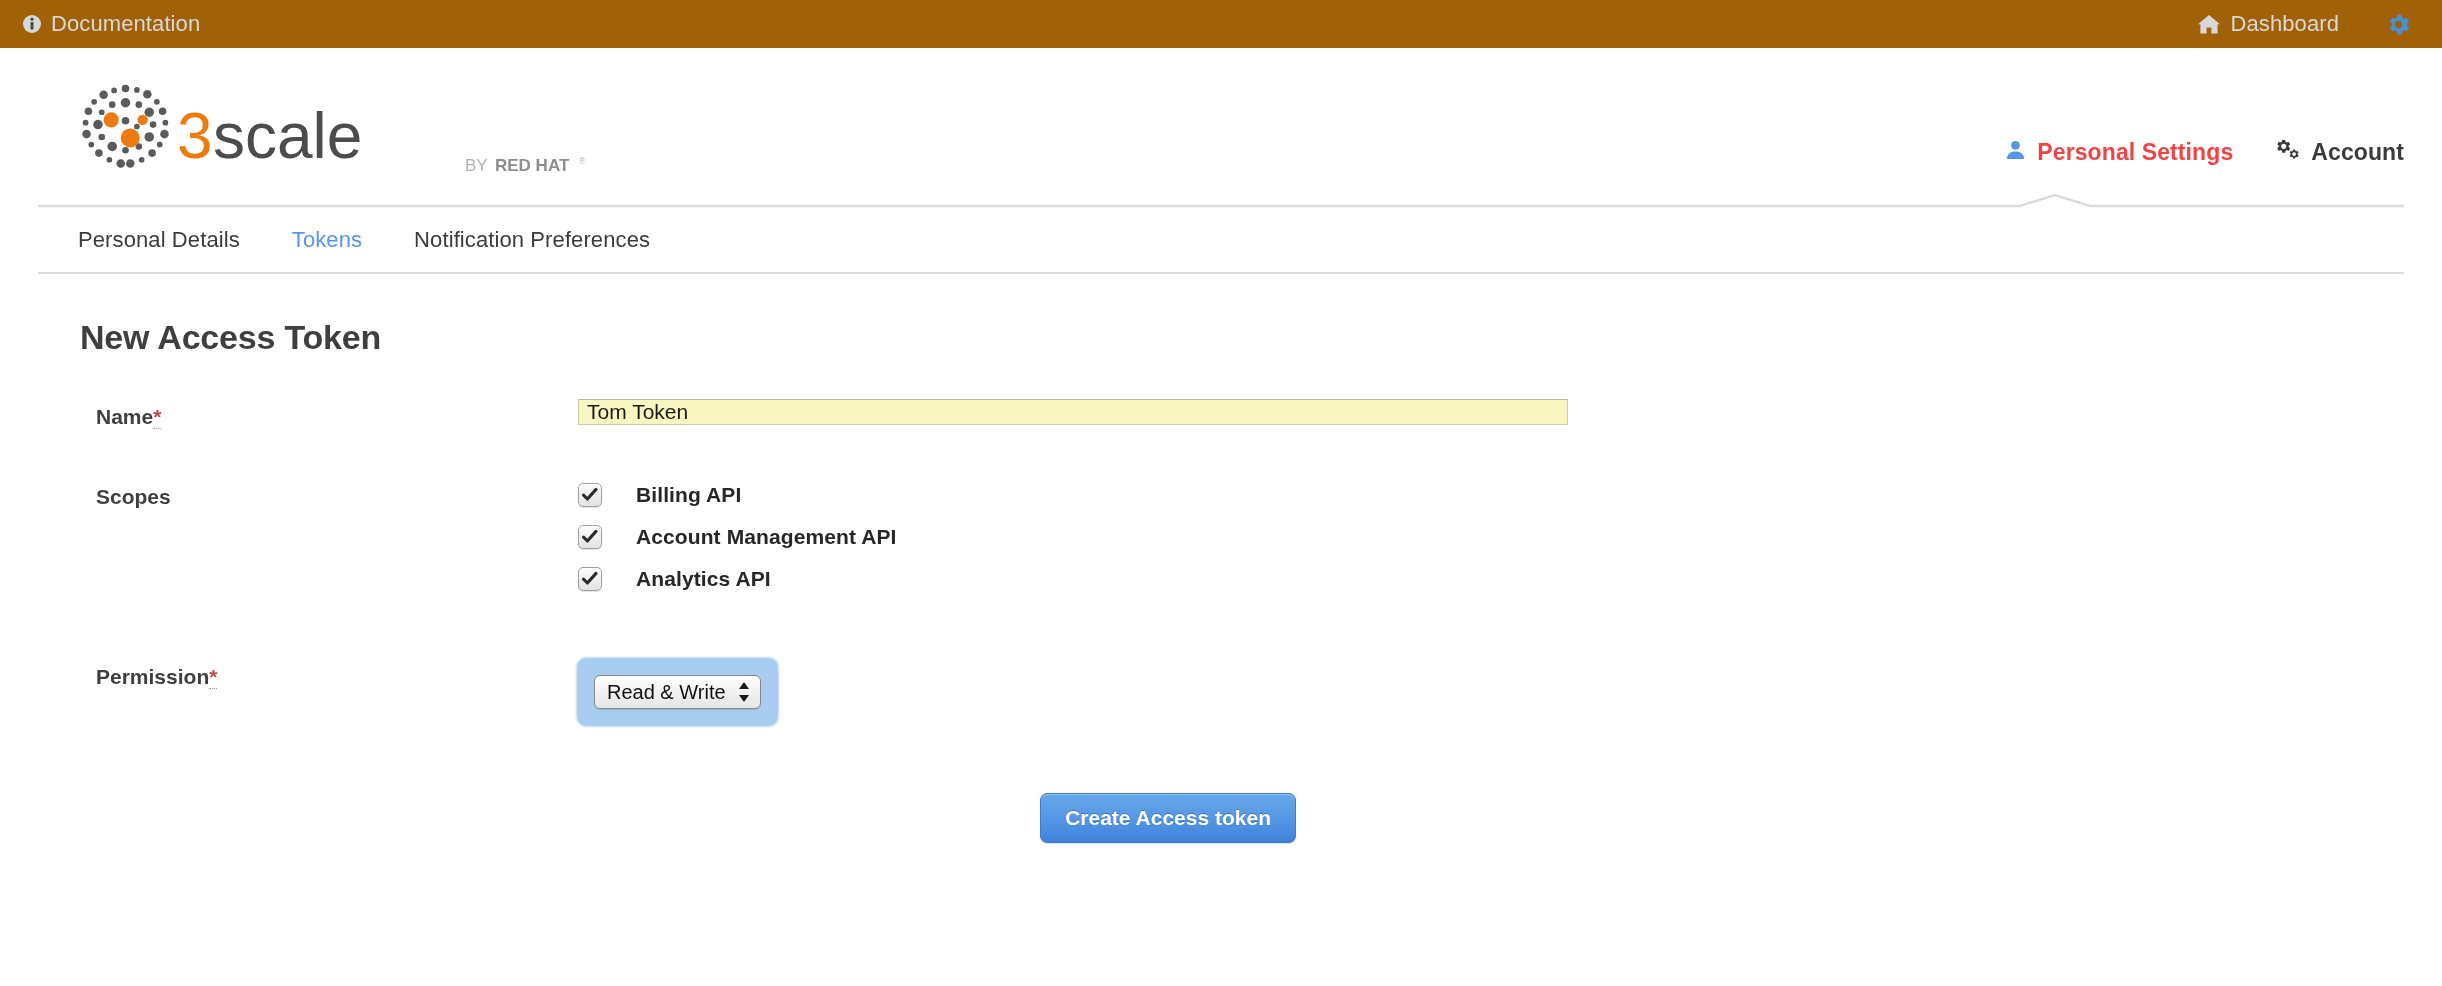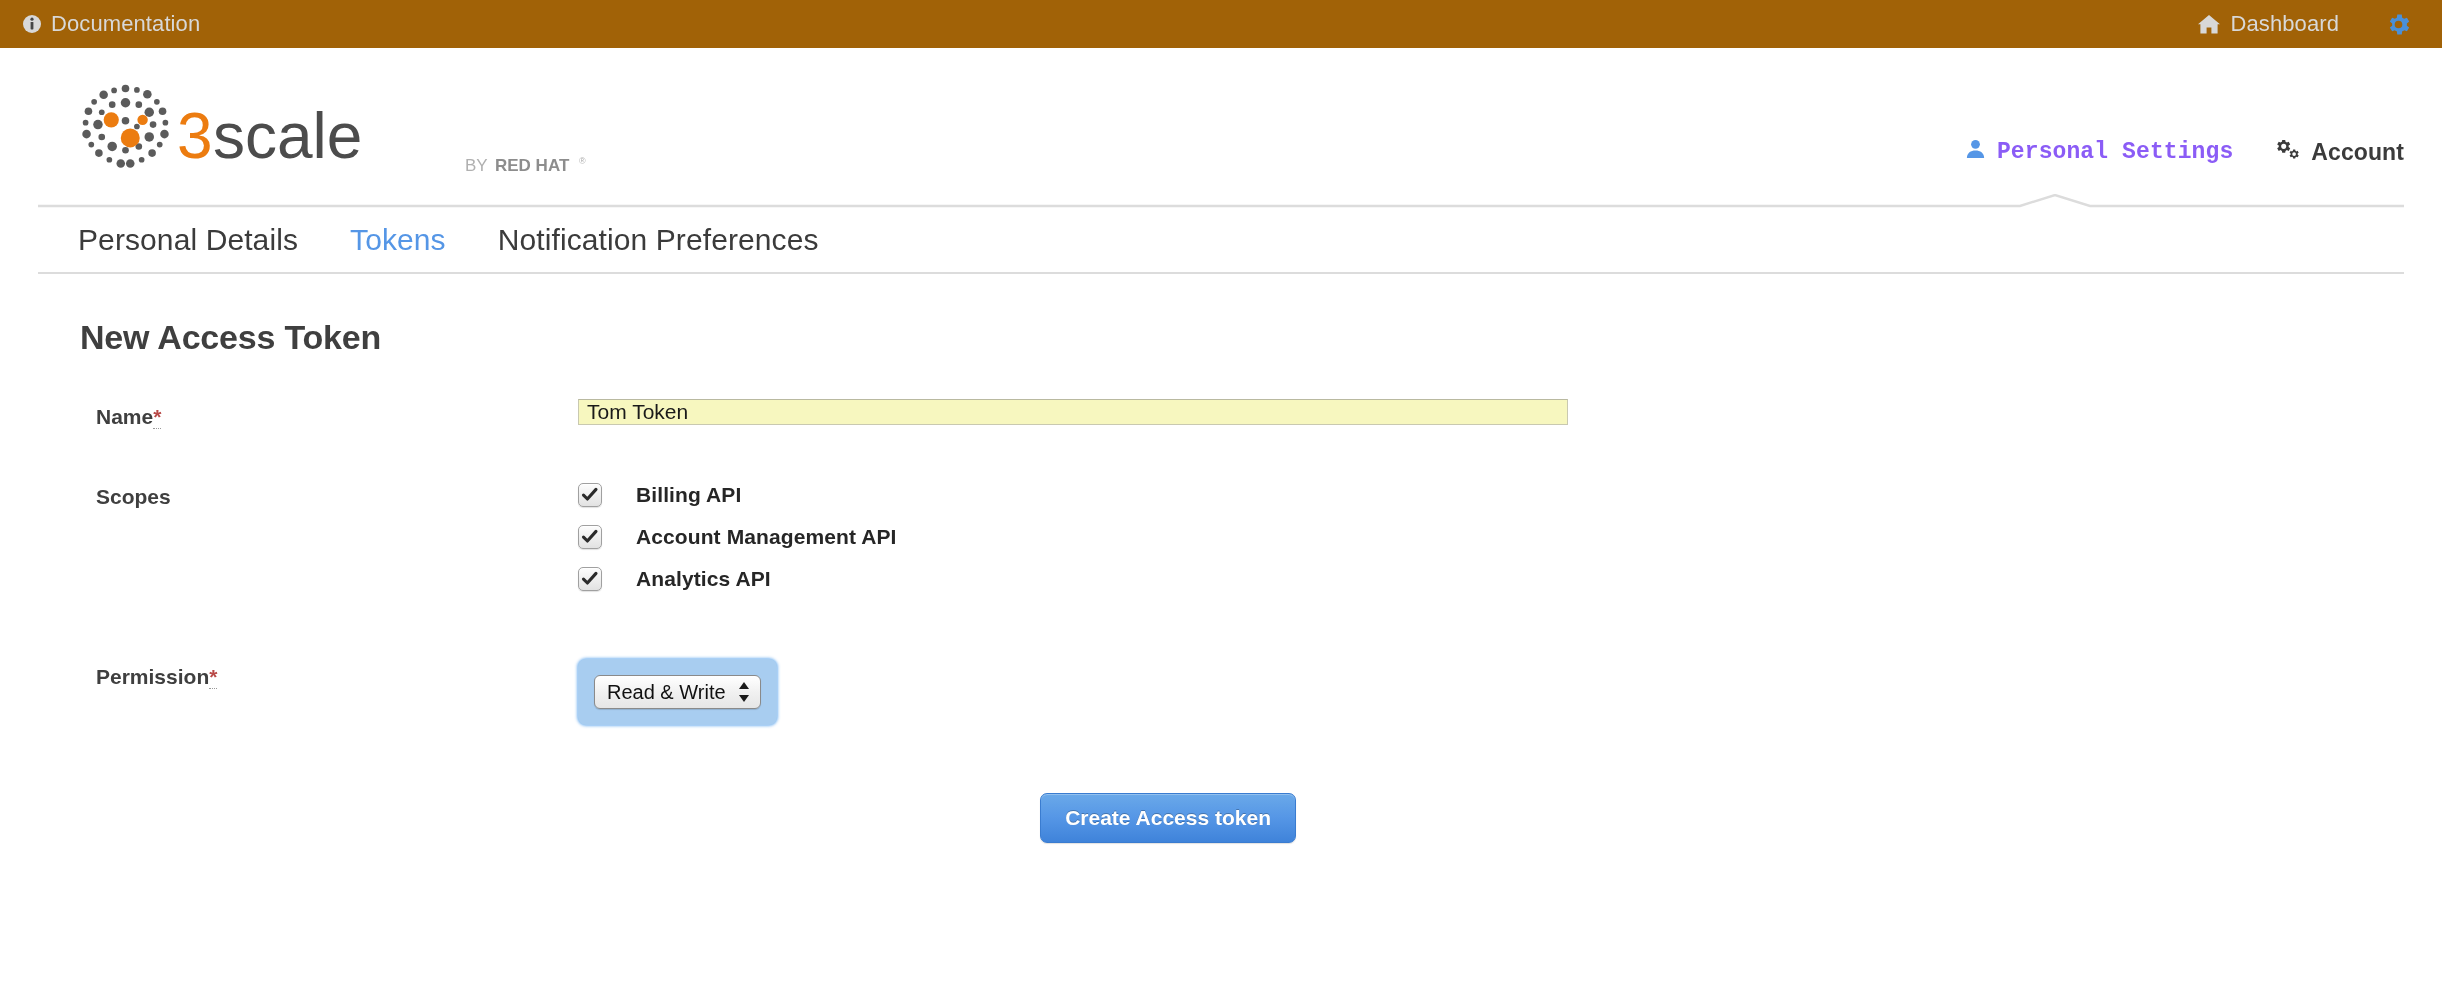--- a/index.html
+++ b/index.html
@@ -68,41 +68,41 @@
   }
   .context-item {
     display: flex;
     align-items: center;
     gap: 11px;
     font-size: 23px;
     font-weight: bold;
     text-decoration: none;
     letter-spacing: .1px;
   }
-  .context-item.active { color: #8b5cf6; font-family: Liberation Mono, monospace; }
+  .context-item.active { color: #ef4444; }
   .context-item.inactive { color: #3b3b3b; }
 
   
   .masthead-rule {
     position: absolute;
     left: 38px;
     right: 38px;
     bottom: 0;
     height: 14px;
   }
   .subnav-wrap {
     margin: 0 38px;
     border-bottom: 2px solid #dcdcdc;
     height: 66px;
     display: flex;
     align-items: center;
     padding-left: 14px;
   }
   .tab {
-    font-size: 30px;
+    font-size: 22px;
     text-decoration: none;
     padding: 0 26px;
     letter-spacing: .1px;
   }
   .tab.inactive { color: #3b3b3b; }
   .tab.active { color: #5596e6; }
 
   
   .content { padding: 44px 38px 0 80px; }
   .page-title {

